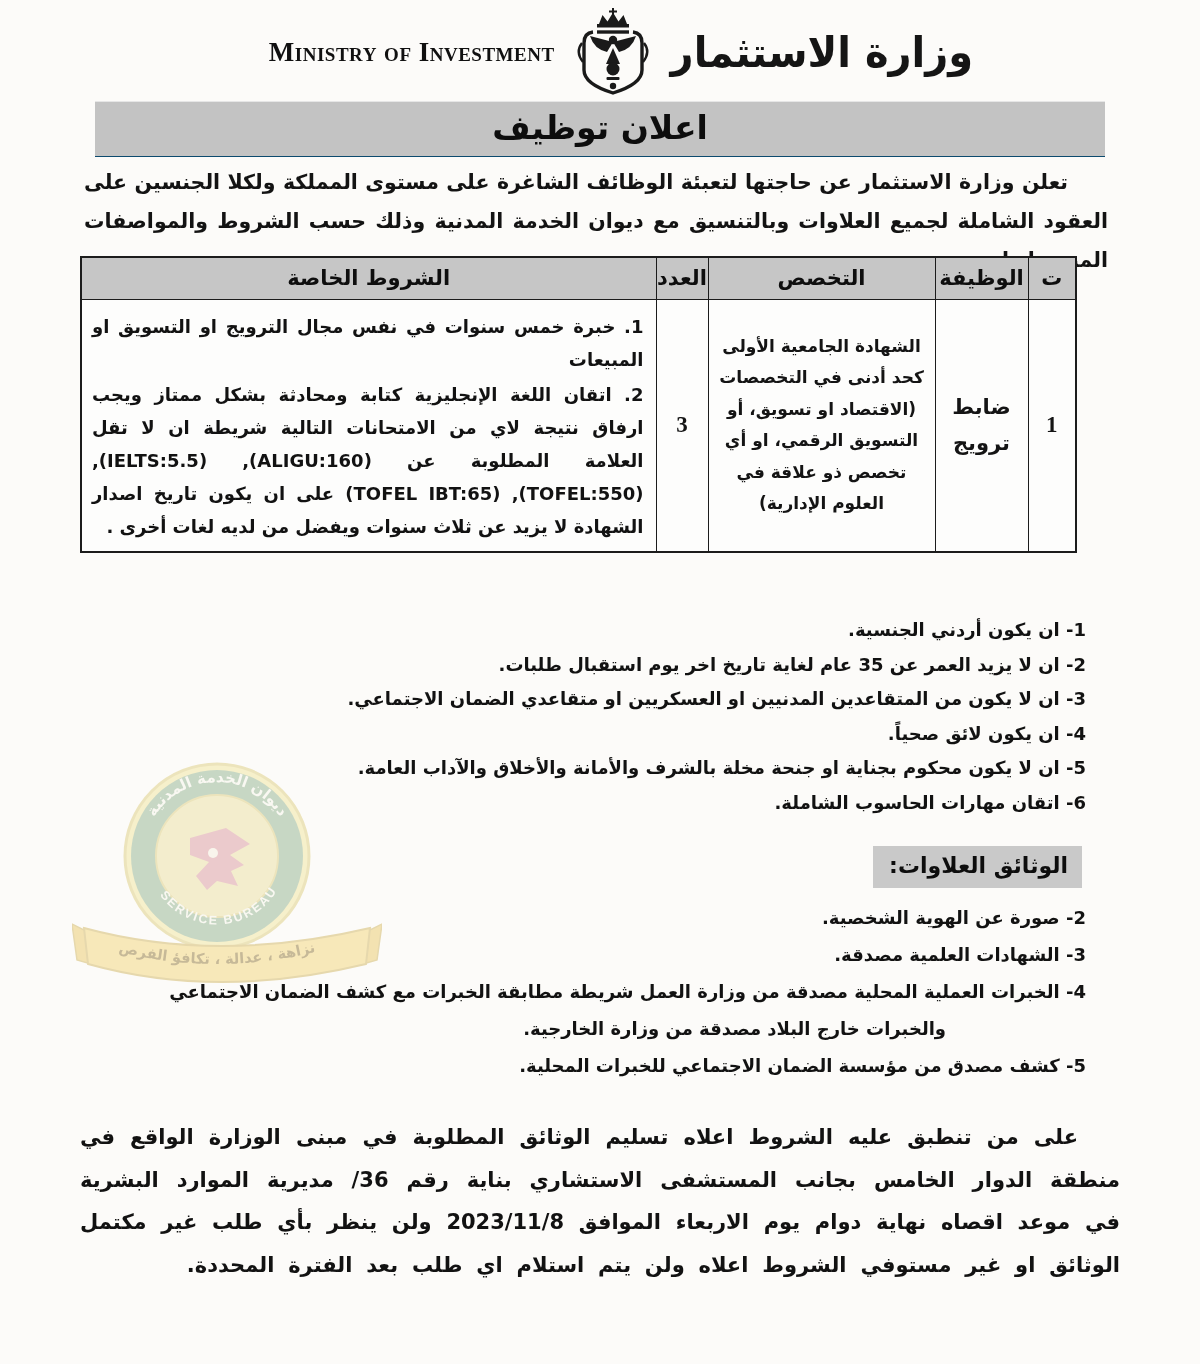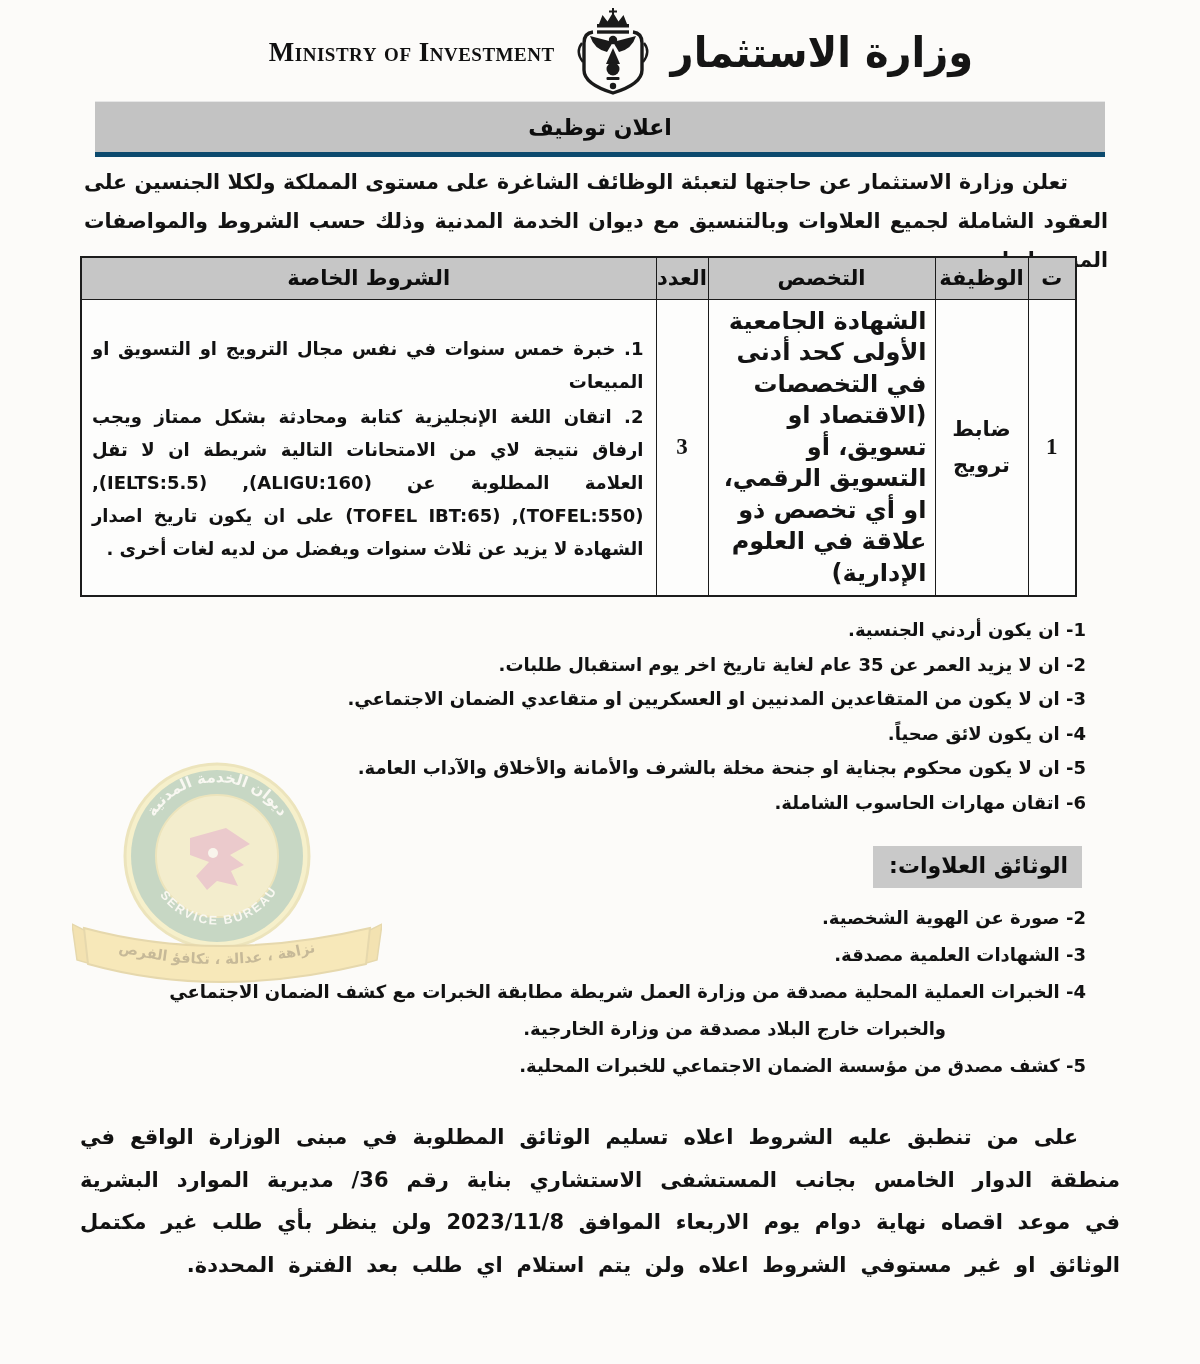--- a/index.html
+++ b/index.html
@@ -31,23 +31,23 @@
     font-size:40px; color:#151515; letter-spacing:1px;
     transform:scaleY(1.05);
   }
   .crest{ flex:0 0 auto; }
 
   
   .banner{
     position:absolute; top:101px; left:95px; width:1010px; height:56px;
     background:#c3c3c3;
     border-top:1px solid #e6e6e6;
-    border-bottom:5px solid #0c4a6e;
+    border-bottom:1px solid #0c4a6e;
     text-align:center; line-height:52px;
-    font-size:22px; color:#0d0d0d;
+    font-size:33px; color:#0d0d0d;
   }
 
   
   .intro{
     position:absolute; top:163px; left:84px; width:1024px;
     direction:rtl; text-align:justify; text-indent:40px;
     font-size:20.5px; line-height:39px; color:#131313;
   }
 
   
@@ -56,21 +56,21 @@
     direction:rtl; border-collapse:collapse; table-layout:fixed;
     border:2.5px solid #1c1c1c;
   }
   table.jobs th, table.jobs td{ border:1.7px solid #1c1c1c; vertical-align:middle;margin-left:48px; }
   table.jobs th{
     background:#c6c6c6; height:42px; font-size:21px; text-align:center; color:#0e0e0e;
   }
   table.jobs td{ height:247px; background:#fdfdfc; }
   td.c-seq{ text-align:center; font-size:23px; font-family:"Liberation Serif",serif; }
   td.c-job{ text-align:center; font-size:21px; line-height:36px; padding:6px; }
-  td.c-spec{ font-size:24px; line-height:31.5px; padding:6px 8px; }
+  td.c-spec{ text-align:center; font-size:17px; line-height:31.5px; padding:6px 8px; }
   td.c-count{ text-align:center; font-size:23px; font-family:"Liberation Serif",serif; }
   td.c-cond{ padding:10px 12px 8px 10px; }
   .cond-item{
     direction:rtl; text-align:justify;
     font-size:18px; line-height:33px; color:#121212;
   }
   .cond-item + .cond-item{ margin-top:2px; }
 
   
   .sec-head{

